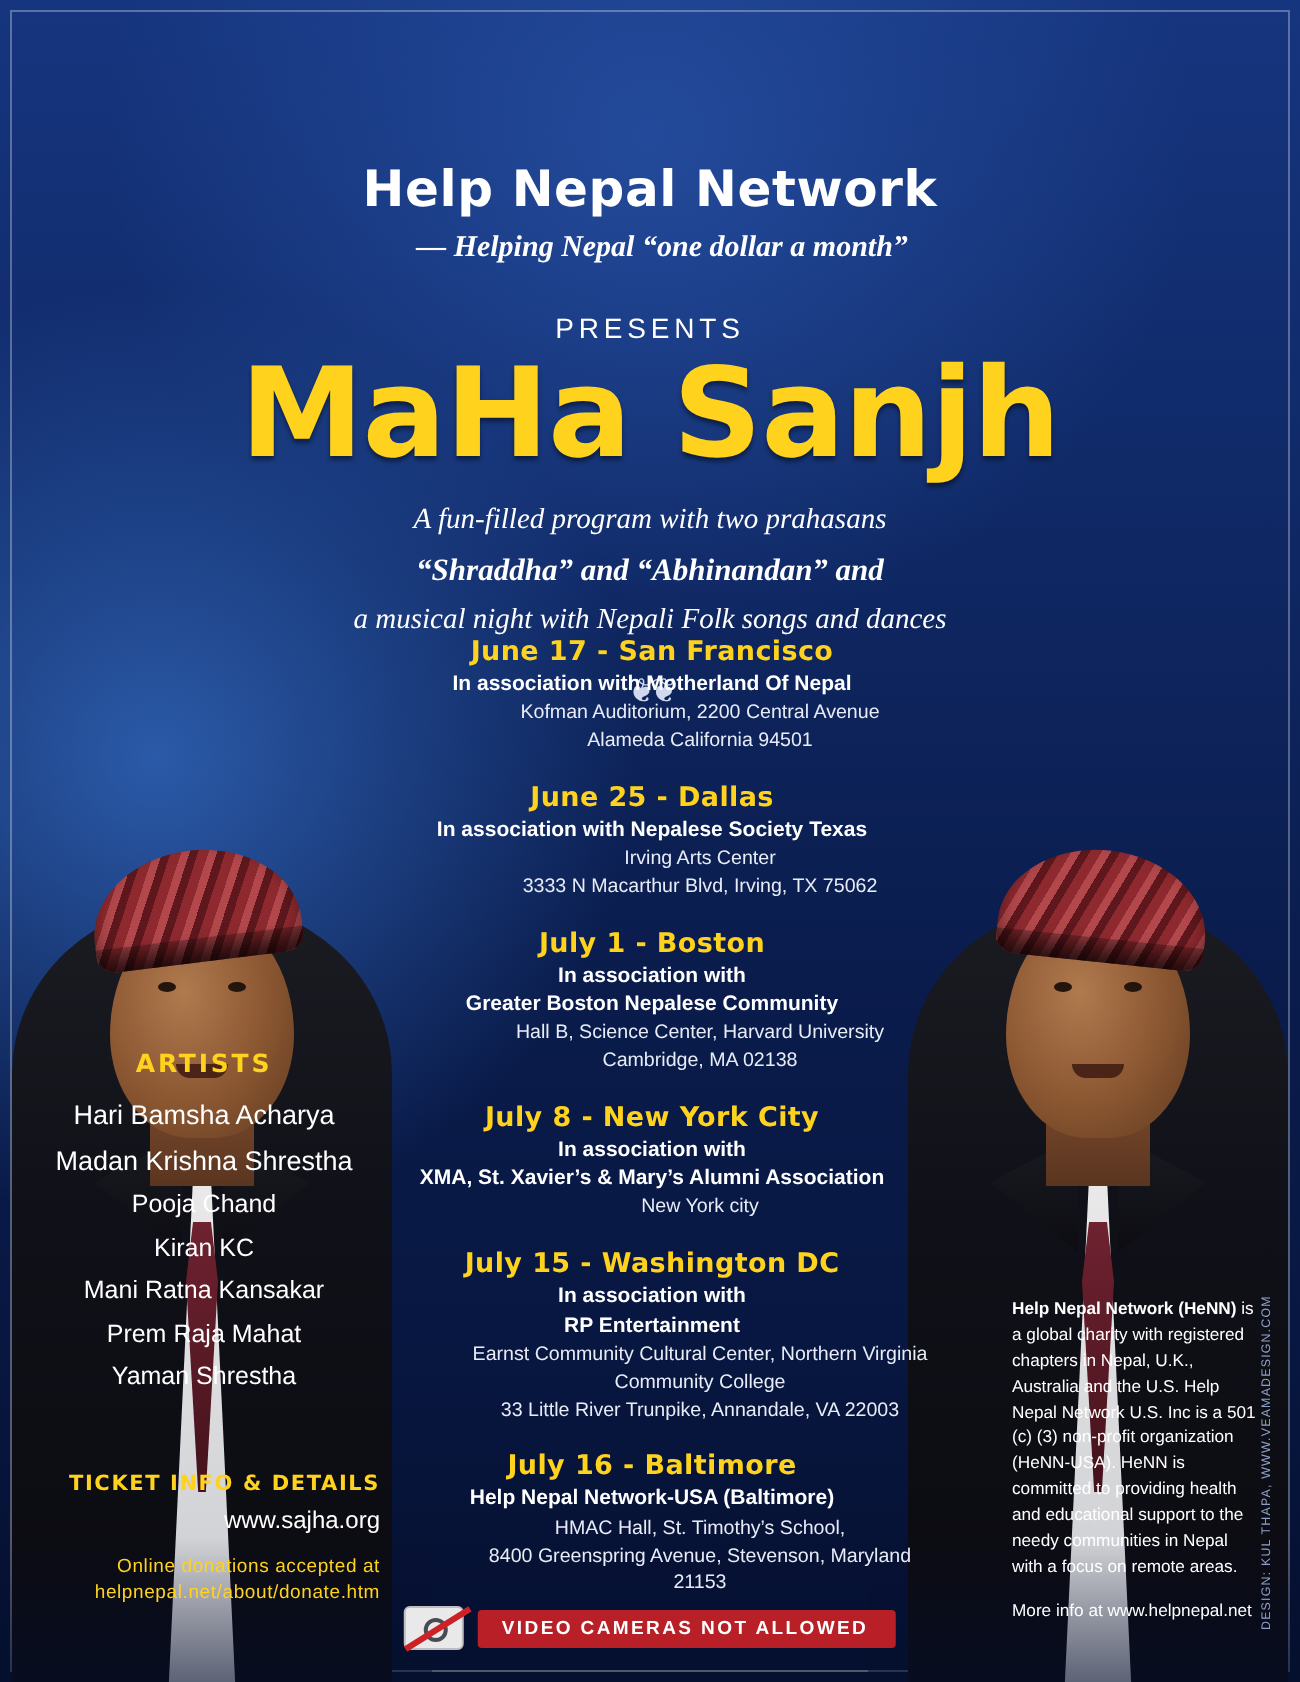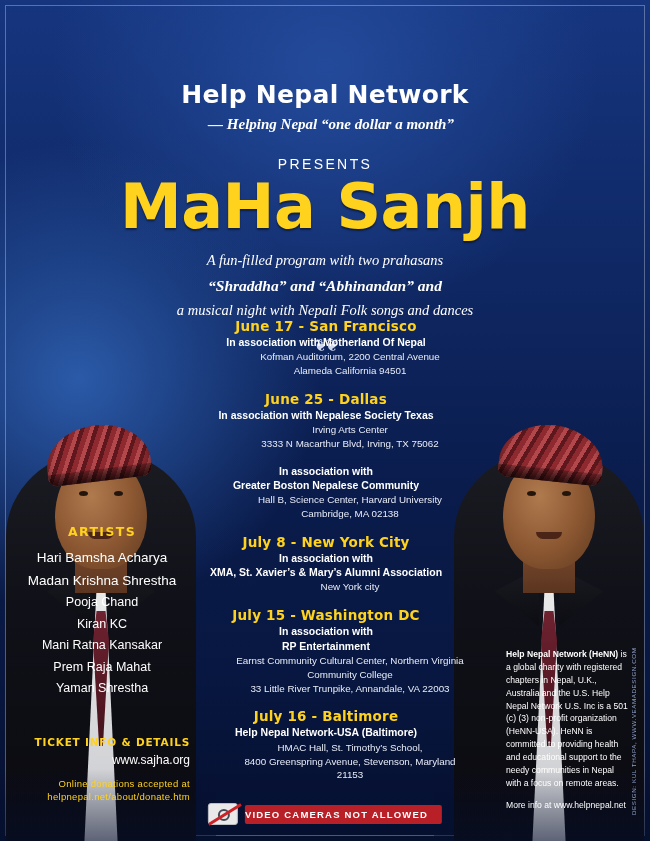--- a/index.html
+++ b/index.html
@@ -340,21 +340,21 @@
     width: 38px; height: 3px;
     background: #cc2127;
     transform: rotate(-32deg);
   }
   .notice-bar {
     background: #b81f26;
     color: #ffffff;
     font-weight: bold;
     font-size: 9.5px;
     letter-spacing: 1.2px;
-    padding: 4px 14px 4px 0;
+    padding: 4px 14px 4px 12px;
     border-radius: 2px;
   }
 </style>
 </head>
 <body>
 
 <div id="poster">
 
   <div class="border-frame"></div>
 
@@ -410,20 +410,21 @@
       <div class="date">June 17 - San Francisco</div>
       <div class="assoc">In association with Motherland Of Nepal</div>
       <div class="venue">Kofman Auditorium, 2200 Central Avenue<br>Alameda California 94501</div>
     </div>
     <div class="event">
       <div class="date">June 25 - Dallas</div>
       <div class="assoc">In association with Nepalese Society Texas</div>
       <div class="venue">Irving Arts Center<br>3333 N Macarthur Blvd, Irving, TX 75062</div>
     </div>
     <div class="event">
+      <div class="date">July 1 - Boston</div>
       <div class="assoc">In association with<br>Greater Boston Nepalese Community</div>
       <div class="venue">Hall B, Science Center, Harvard University<br>Cambridge, MA 02138</div>
     </div>
     <div class="event">
       <div class="date">July 8 - New York City</div>
       <div class="assoc">In association with<br>XMA, St. Xavier’s &amp; Mary’s Alumni Association</div>
       <div class="venue">New York city</div>
     </div>
     <div class="event">
       <div class="date">July 15 - Washington DC</div>

